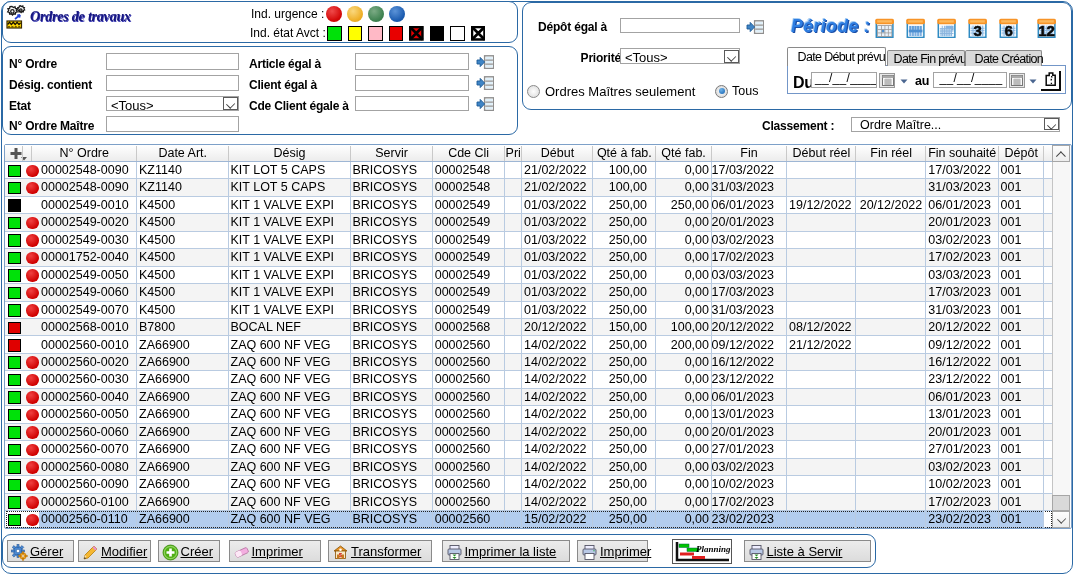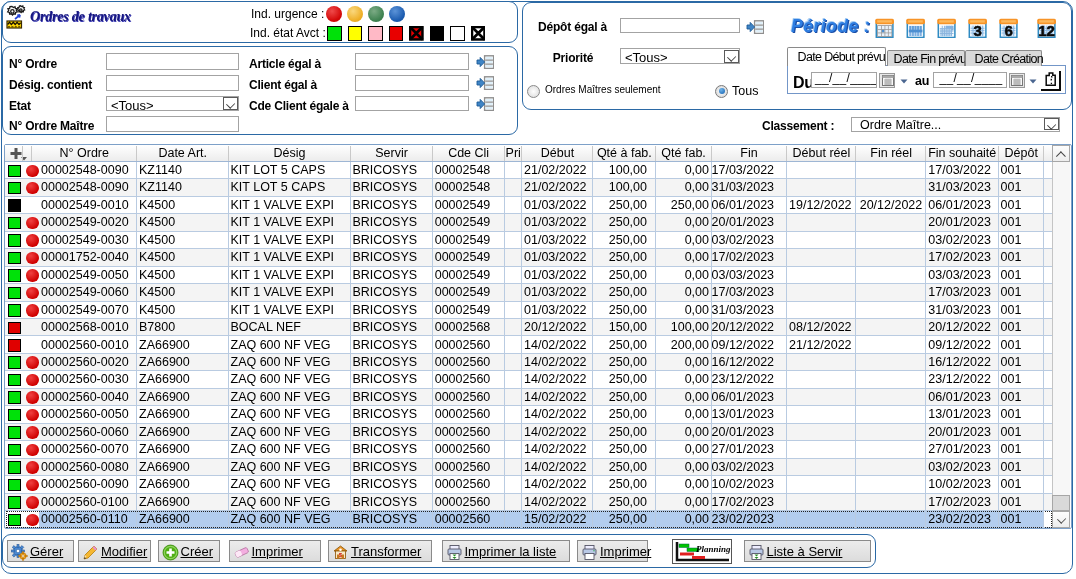--- a/index.html
+++ b/index.html
@@ -122,29 +122,29 @@
   <span class="lbl" style="left:0;width:84px;top:17px;text-align:right">Dépôt égal à</span>
   <i class="inp" style="left:97px;top:14.5px;width:120px;height:15px"></i>
   <svg class="lsticon" style="left:223px;top:16.5px" viewBox="0 0 18 14">
       <rect x="8.6" y="0.8" width="9" height="12.6" fill="#ffffff" stroke="#8f8f8f" stroke-width="1.4"></rect>
 <rect x="9.6" y="2" width="7" height="2.6" fill="#dff0fa"></rect>
 <rect x="9.6" y="6" width="7" height="2.6" fill="#dff0fa"></rect>
 <rect x="9.6" y="10" width="7" height="2.2" fill="#dff0fa"></rect>
 <path d="M9.3 5.2 h7.6 M9.3 9.2 h7.6" stroke="#8f8f8f" stroke-width="1.2"></path>
 <path d="M1 5 h3.2 v-2.6 l4.4 4.6 l-4.4 4.6 v-2.6 h-3.2 z" fill="#3f85c6" stroke="#1c5a96" stroke-width="0.9"></path>
     </svg>
-  <span class="lbl" style="left:8px;width:84px;top:47.5px;text-align:center">Priorité</span>
+  <span class="lbl" style="left:14px;width:84px;top:47.5px;text-align:right">Priorité</span>
   <i class="inp" style="left:97px;top:45px;width:120px;height:16px">
       <b style="position:absolute;left:4px;top:1px;font-weight:normal;font-size:13px">&lt;Tous&gt;</b>
       <i class="combo-btn">
         <i class="chev"></i>
       </i>
     </i>
   <i style="left:4px;top:81.5px;width:13px;height:13px;border-radius:50%;background:radial-gradient(#fefefe,#d8d8d8);border:1px solid #8a8a8a"></i>
-  <span class="txt" style="left:22px;top:81px;font-size:10px">Ordres Maîtres seulement</span>
+  <span class="txt" style="left:22px;top:81px;font-size:13px">Ordres Maîtres seulement</span>
   <i style="left:192px;top:81.5px;width:13px;height:13px;border-radius:50%;background:radial-gradient(#fefefe,#d0d0d0);border:1px solid #7a7a7a"></i>
   <i style="left:195.5px;top:85px;width:6px;height:6px;border-radius:50%;background:radial-gradient(circle at 35% 30%,#6fb3e8,#1260b0)"></i>
   <span class="txt" style="left:209px;top:81px;font-size:12.5px">Tous</span>
   <span style="left:268px;top:13px;font-size:17.5px;font-weight:bold;font-style:italic;color:#2e7ee2;text-shadow:1.2px 1.2px 0 #1a4fa8, -0.8px -0.8px 0 #a8cdf2;letter-spacing:0.5px">Période :</span>
   <svg class="cal" style="left:351px;top:14.5px" width="21" height="21" viewBox="0 0 21 21">
 <path d="M2 20.2 L19.8 20.2 L19.8 5 L2 5 Z" fill="#ffffff"></path>
 <path d="M2.3 5 L2.3 19.3 L18.9 19.3 L18.9 5" fill="none" stroke="#2f8ac2" stroke-width="1.5"></path>
 <rect x="1.2" y="0.8" width="18.8" height="5.4" rx="1.6" fill="#f79428"></rect>
 <rect x="3.2" y="2.2" width="14.6" height="2.4" fill="#fdb95c"></rect>
 <rect x="3.6" y="7.6" width="14" height="10.8" fill="none" stroke="#9a9a9a" stroke-width="0.9"></rect>

